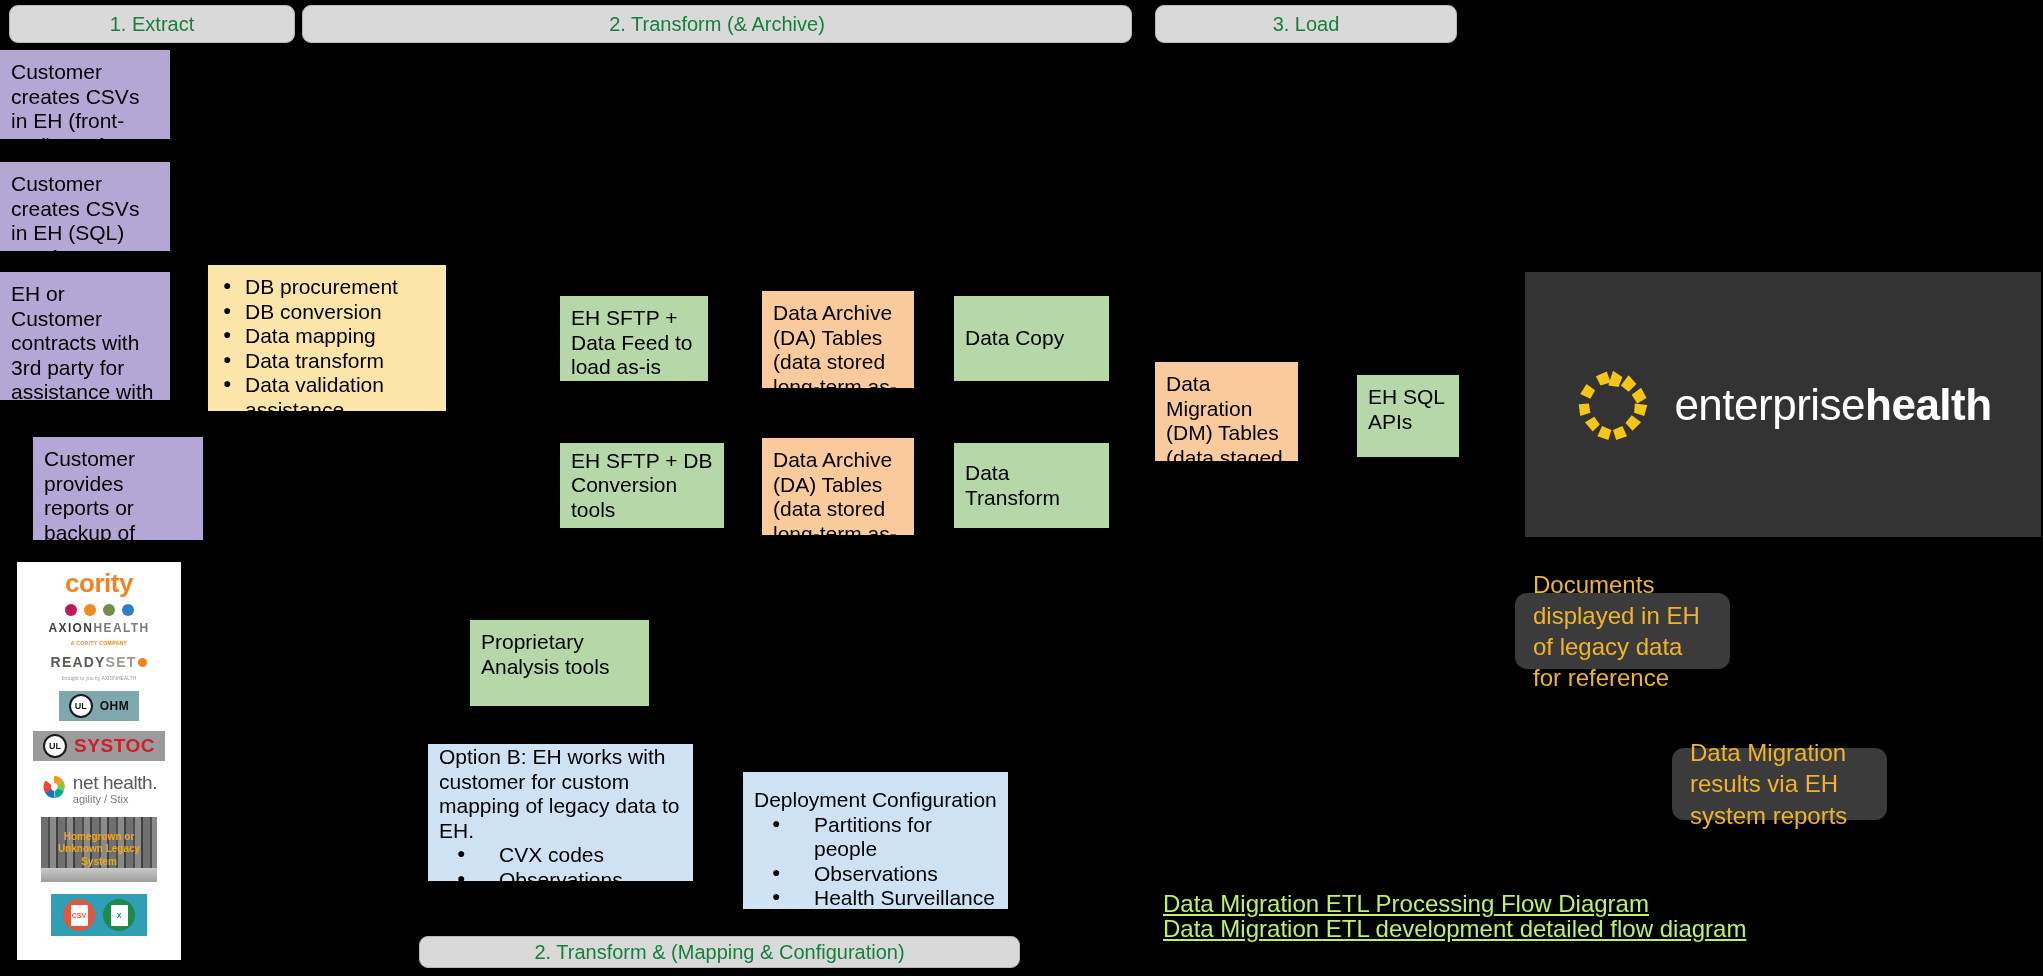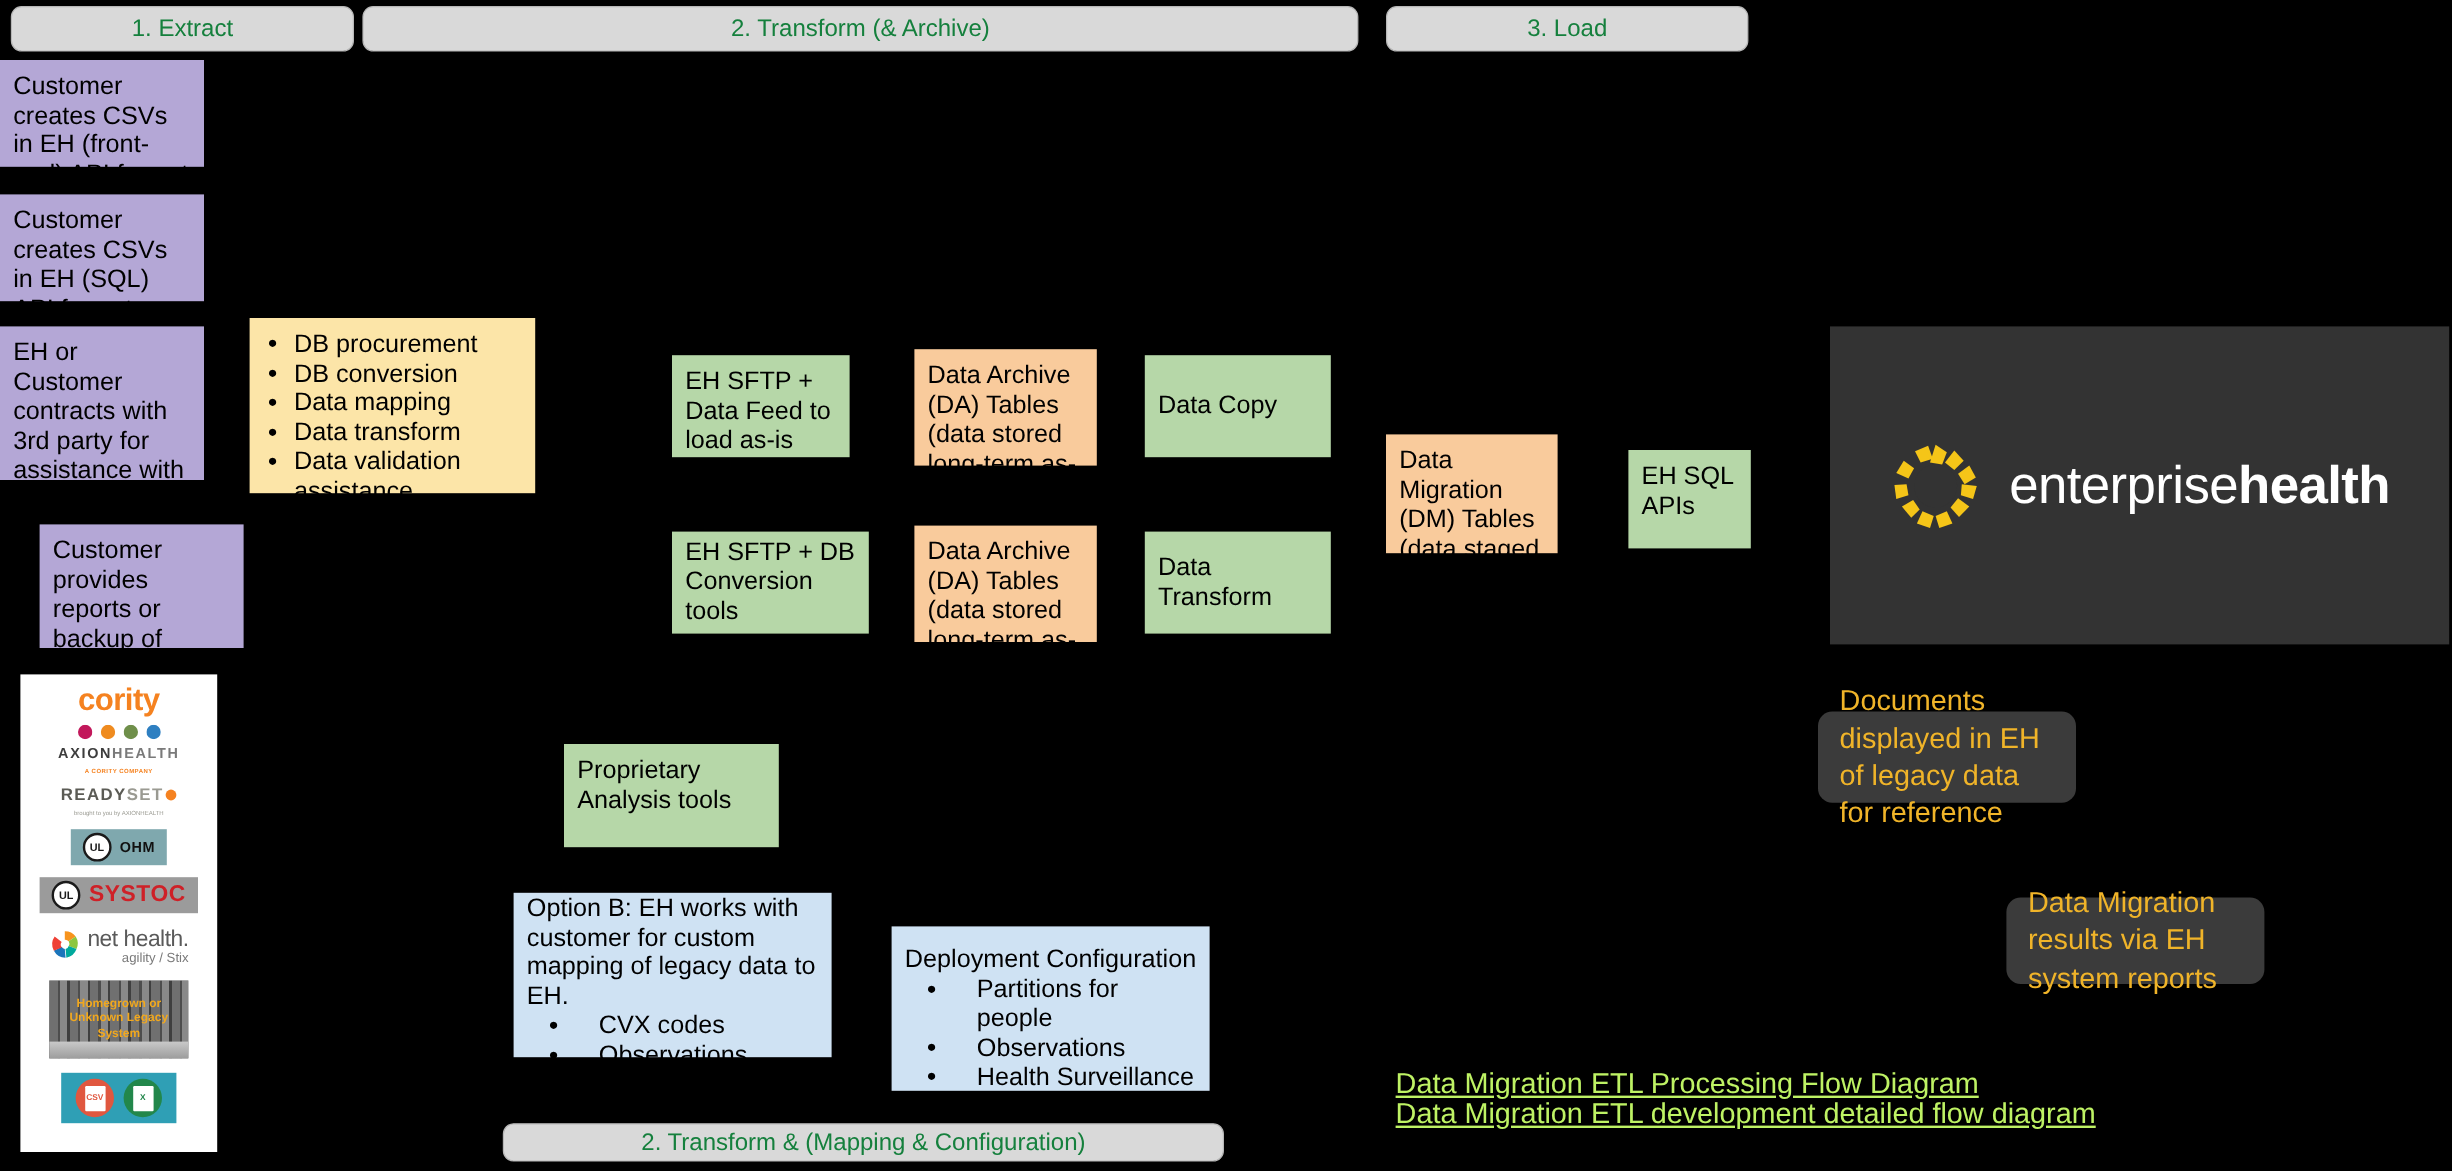--- a/index.html
+++ b/index.html
@@ -158,21 +158,21 @@
     display: flex; align-items: center; justify-content: center;
     font-size: 9px; font-weight: 700; color: #1a1a1a;
   }
   .lg-ohm-text { font-size: 12px; font-weight: 700; color: #111111; letter-spacing: 0.5px; }
   .lg-systoc-text { font-size: 19px; font-weight: 700; color: #cf2027; letter-spacing: 0.5px; }
   .lg-nethealth { display: flex; align-items: center; gap: 6px; margin-top: 7px; }
   .lg-nethealth-text {
     font-size: 19px; color: #5a5a5a; line-height: 1; letter-spacing: -0.4px;
   }
   .lg-nethealth-sub {
-    font-size: 11px; color: #7a7a7a; text-align: right; margin-top: 1px;
+    font-size: 11px; color: #7a7a7a; text-align: left; margin-top: 1px;
   }
   .lg-legacy {
     position: relative; width: 116px; height: 65px; margin-top: 7px;
     background: #8e8e8e; overflow: hidden;
     display: flex; align-items: center; justify-content: flex-end;
   }
   .lg-legacy-bg {
     position: absolute; inset: 0;
     background:
       repeating-linear-gradient(90deg, #6f6f6f 0 7px, #4a4a4a 7px 9px, #8a8a8a 9px 15px, #3c3c3c 15px 17px),

